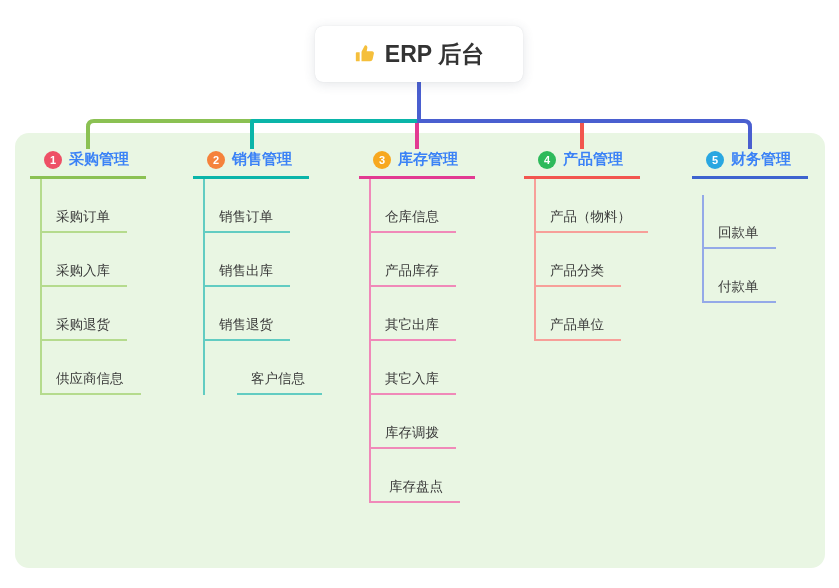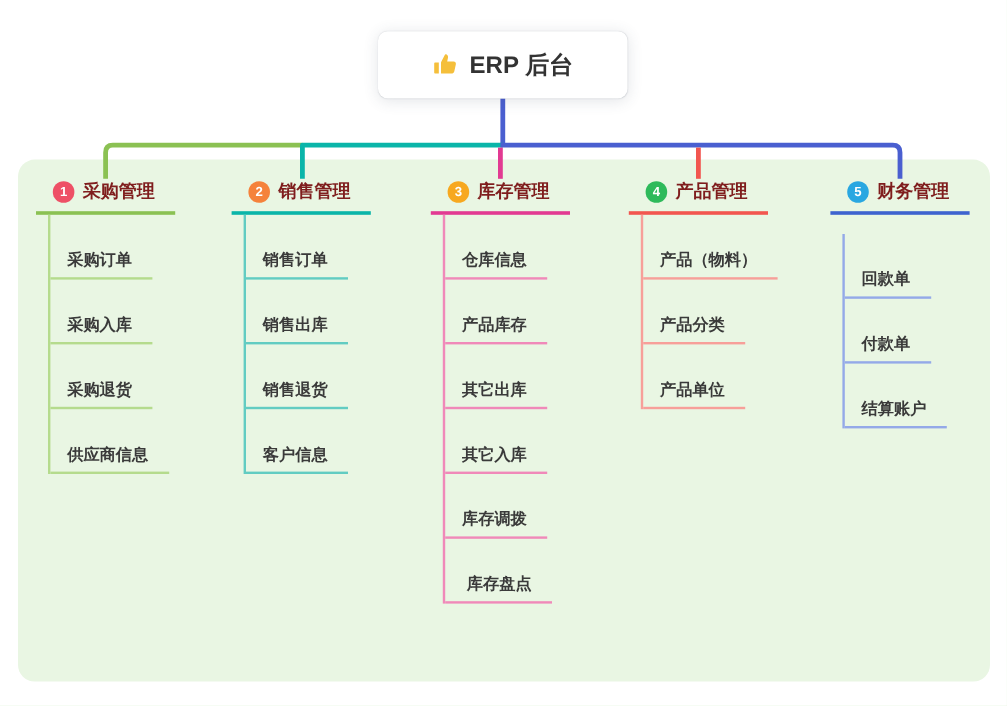--- a/index.html
+++ b/index.html
@@ -14,34 +14,34 @@
     border-radius:14px; z-index:0;
   }
   svg.connectors { position:absolute; left:0; top:0; z-index:1; }
   .root-node {
     position:absolute; left:315px; top:26px; width:208px; height:56px;
     background:#ffffff; border-radius:8px;
     box-shadow:0 2px 12px rgba(60,70,90,.14), 0 0 1px rgba(60,70,90,.18);
     display:flex; align-items:center; justify-content:center; gap:9px;
     z-index:3;
   }
-  .root-title { font-size:20px; font-weight:600; color:#333; white-space:nowrap; }
+  .root-title { font-size:23px; font-weight:600; color:#333; white-space:nowrap; }
   .branches-layer { position:absolute; left:0; top:0; width:839px; height:588px; z-index:2; }
   .branch { position:absolute; top:150px; width:116px; }
   .branch-head {
     display:flex; align-items:center; gap:7px;
     padding:0 0 7px 14px; border-bottom:3px solid #999;
   }
   .badge {
     width:18px; height:18px; border-radius:50%; flex:0 0 18px;
     color:#fff; font-size:11px; font-weight:700; line-height:18px;
     display:flex; align-items:center; justify-content:center;
   }
-  .branch-label { font-size:15px; font-weight:600; color:#7f1d1d; white-space:nowrap; }
-  .children { margin-left:10px; border-left:2px solid #ccc;font-weight:bold; }
+  .branch-label { font-size:15px; font-weight:600; color:#3b82f6; white-space:nowrap; }
+  .children { margin-left:10px; border-left:2px solid #ccc; }
   .child { height:54px; display:flex; align-items:flex-end; }
   .child-label {
     font-size:13.5px; color:#3a3a3a; white-space:nowrap;
     padding:0 17px 5px 14px; border-bottom:2px solid #ccc;
   }
 </style>
 </head>
 <body>
 
 <div class="panel" style="background: rgb(233, 246, 227);"></div>
@@ -94,21 +94,21 @@
         <div class="child">
           <span class="child-label" style="border-bottom-color: rgb(98, 204, 194);">销售订单</span>
         </div>
         <div class="child">
           <span class="child-label" style="border-bottom-color: rgb(98, 204, 194);">销售出库</span>
         </div>
         <div class="child">
           <span class="child-label" style="border-bottom-color: rgb(98, 204, 194);">销售退货</span>
         </div>
         <div class="child">
-          <span class="child-label" style="border-bottom-color: rgb(98, 204, 194);">客户信息</span>
+          <span class="child-label" style="border-bottom-color: rgb(98, 204, 194); margin-left: 32px;">客户信息</span>
         </div>
       </div>
     </div>
     <div class="branch" style="left: 359px;">
       <div class="branch-head" style="border-bottom-color: rgb(226, 58, 146);">
         <span class="badge" style="background: rgb(247, 168, 31);">3</span>
         <span class="branch-label">库存管理</span>
       </div>
       <div class="children" style="border-left-color: rgb(240, 137, 185); text-align: center;">
         <div class="child">
@@ -153,18 +153,15 @@
         <span class="badge" style="background: rgb(41, 167, 225);">5</span>
         <span class="branch-label">财务管理</span>
       </div>
       <div class="children" style="border-left-color: rgb(148, 169, 232); margin-top: 16px;">
         <div class="child">
           <span class="child-label" style="border-bottom-color: rgb(148, 169, 232);">回款单</span>
         </div>
         <div class="child">
           <span class="child-label" style="border-bottom-color: rgb(148, 169, 232);">付款单</span>
         </div>
-        <div class="child">
-          <span class="child-label" style="border-bottom-color: rgb(148, 169, 232);">结算账户</span>
-        </div>
       </div>
     </div>
   </div>
 
 </body></html>

